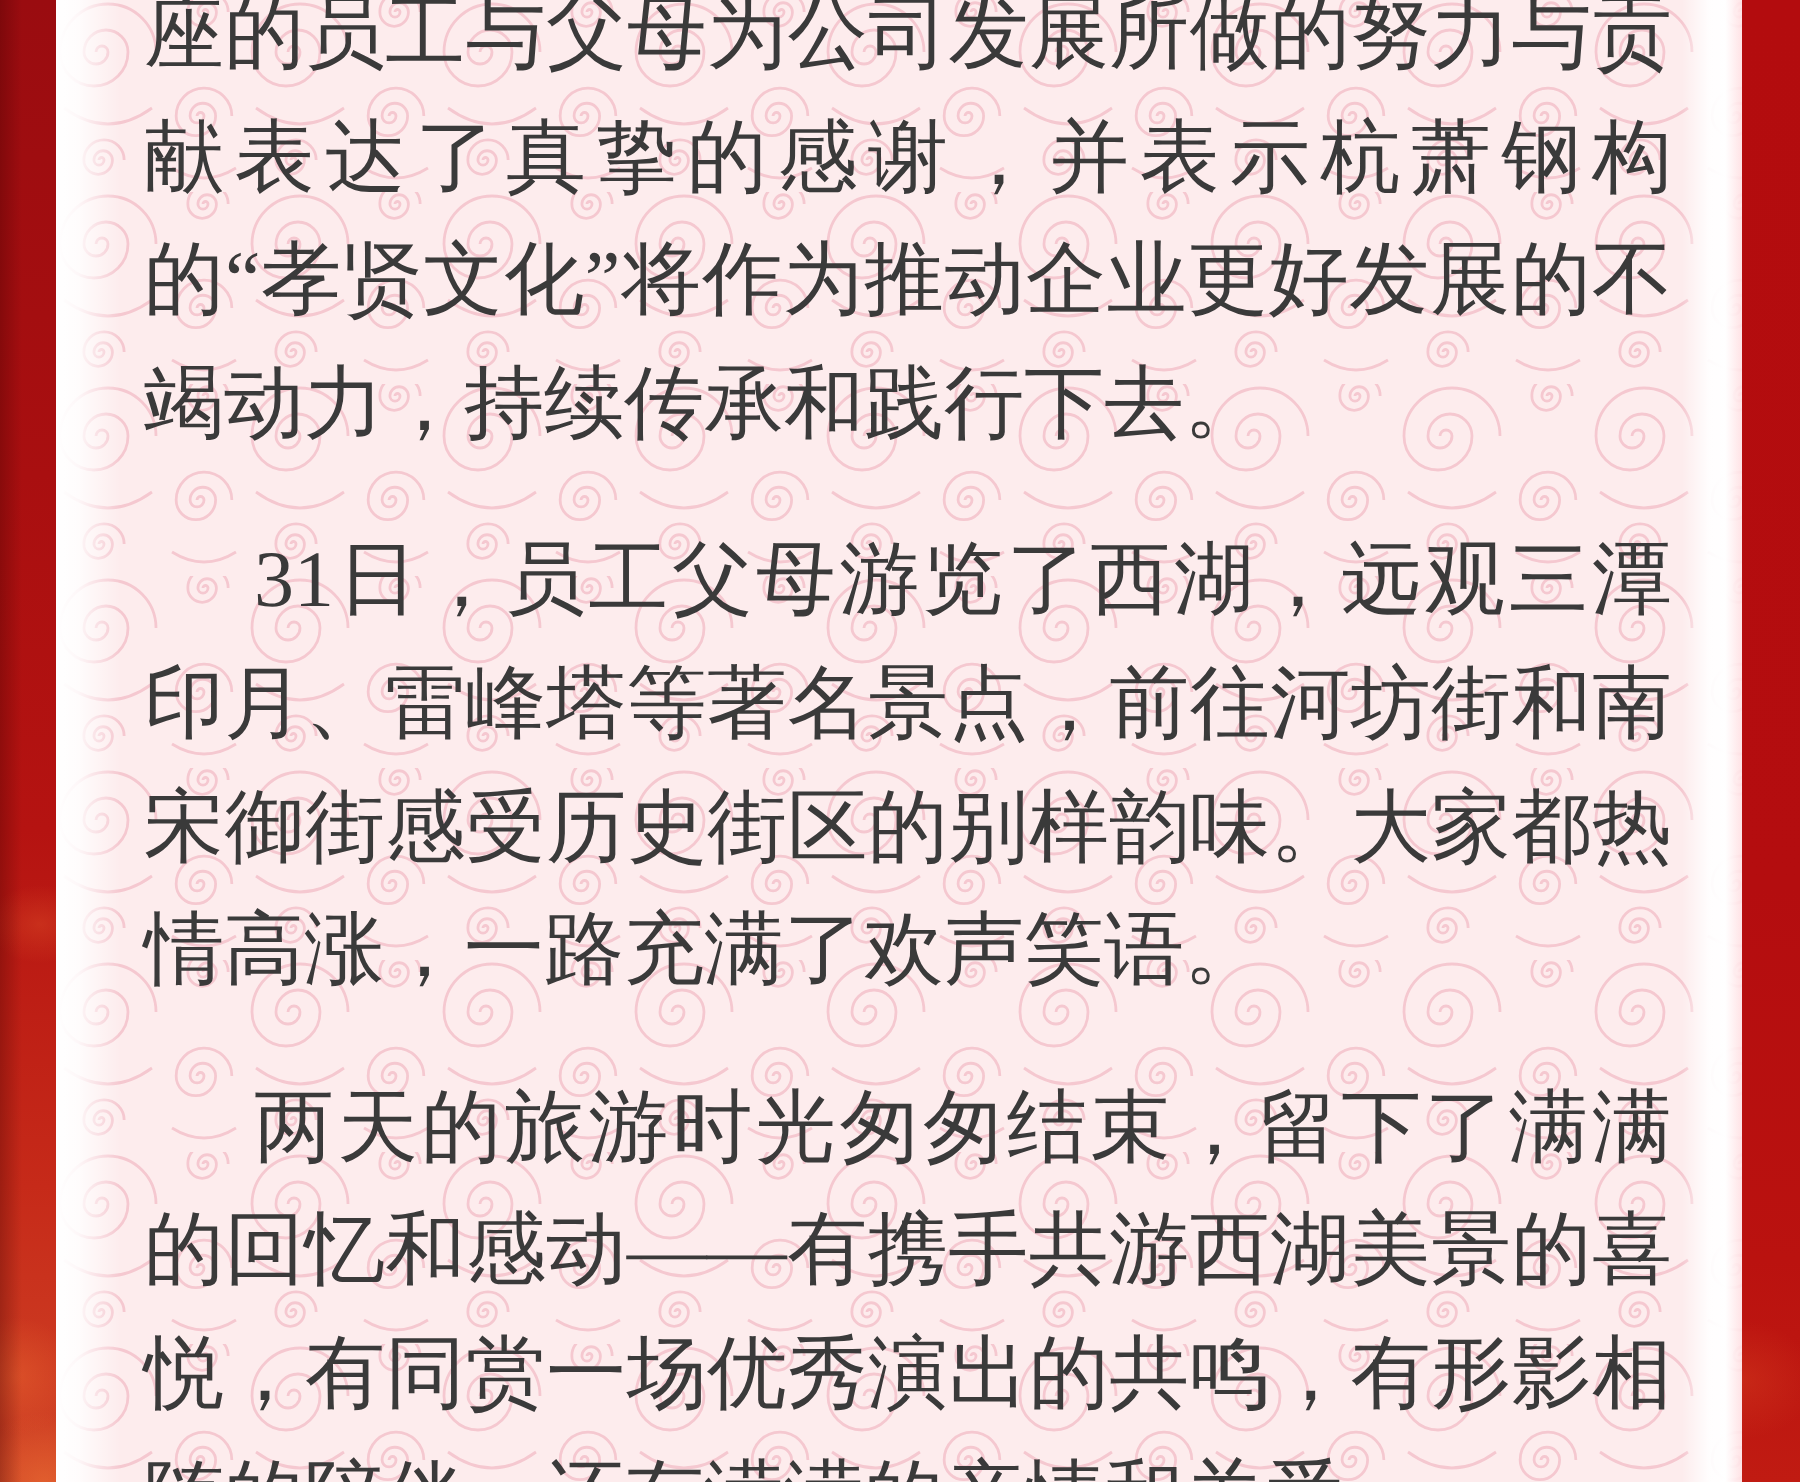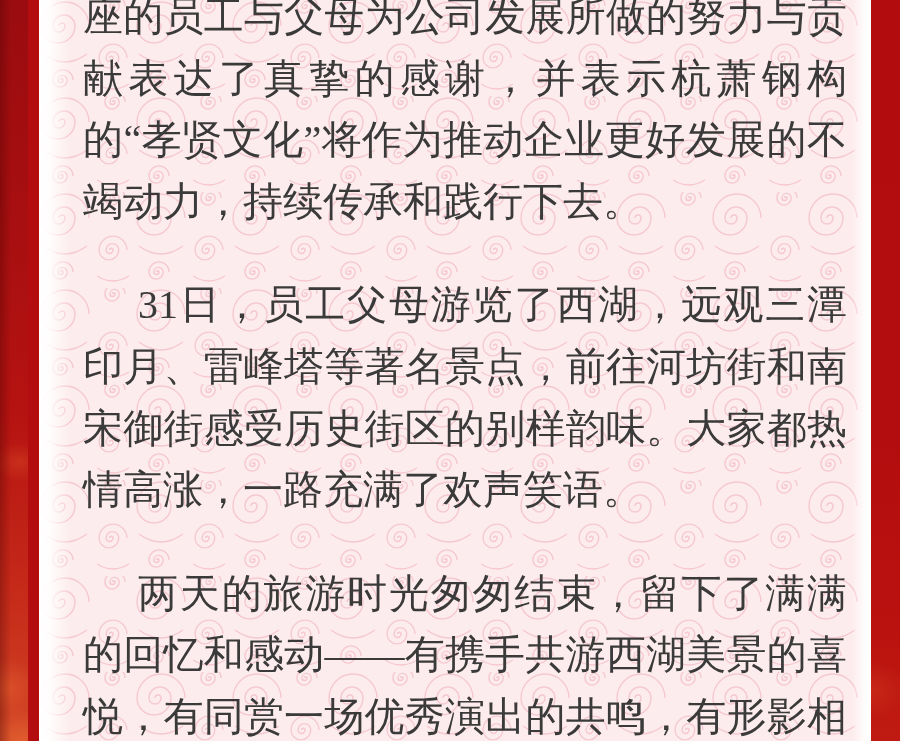--- a/index.html
+++ b/index.html
@@ -23,21 +23,21 @@
   
   .band-right{
     position:absolute;right:0;top:0;width:29px;height:741px;
     background:
       radial-gradient(ellipse 52px 42px at 0px 690px, rgba(212,60,30,.45), rgba(212,60,30,0) 70%),
       linear-gradient(180deg, #b30c0e 0%, var(--side-red,#b40d0f) 60%, #ba120f 85%, #c01b12 100%);
   }
 
   
   .page{
-    position:absolute;left:39px;top:0;width:843px;height:741px;overflow:hidden;
+    position:absolute;left:28px;top:0;width:843px;height:741px;overflow:hidden;
     background:var(--page-background,#fdeced);
   }
   .pattern-svg{position:absolute;left:0;top:0;display:block;}
 
   .edge-left{
     position:absolute;left:0;top:0;bottom:0;width:32px;pointer-events:none;
     background:linear-gradient(to right, #ffffff 0%, rgba(255,255,255,.85) 35%, rgba(255,253,253,0) 100%);
   }
   .edge-right{
     position:absolute;right:0;top:0;bottom:0;width:30px;pointer-events:none;
@@ -49,21 +49,21 @@
     margin-top:-14px;
     padding:0 35px 0 44px;
     width:764px;
     color:var(--text,#3a3a3a);
     font-size:40px;
     line-height:61.6px;
     text-align:justify;
     text-justify:inter-character;
   }
   .article p{margin:0;}
-  .article p + p{margin-top:42px;}
+  .article p + p{margin-top:27px;}
   .article p.indent{text-indent:55px;}
 </style>
 </head>
 <body>
 
 <div class="viewport">
 
   <div class="band-left"></div>
 
   <div class="page">

